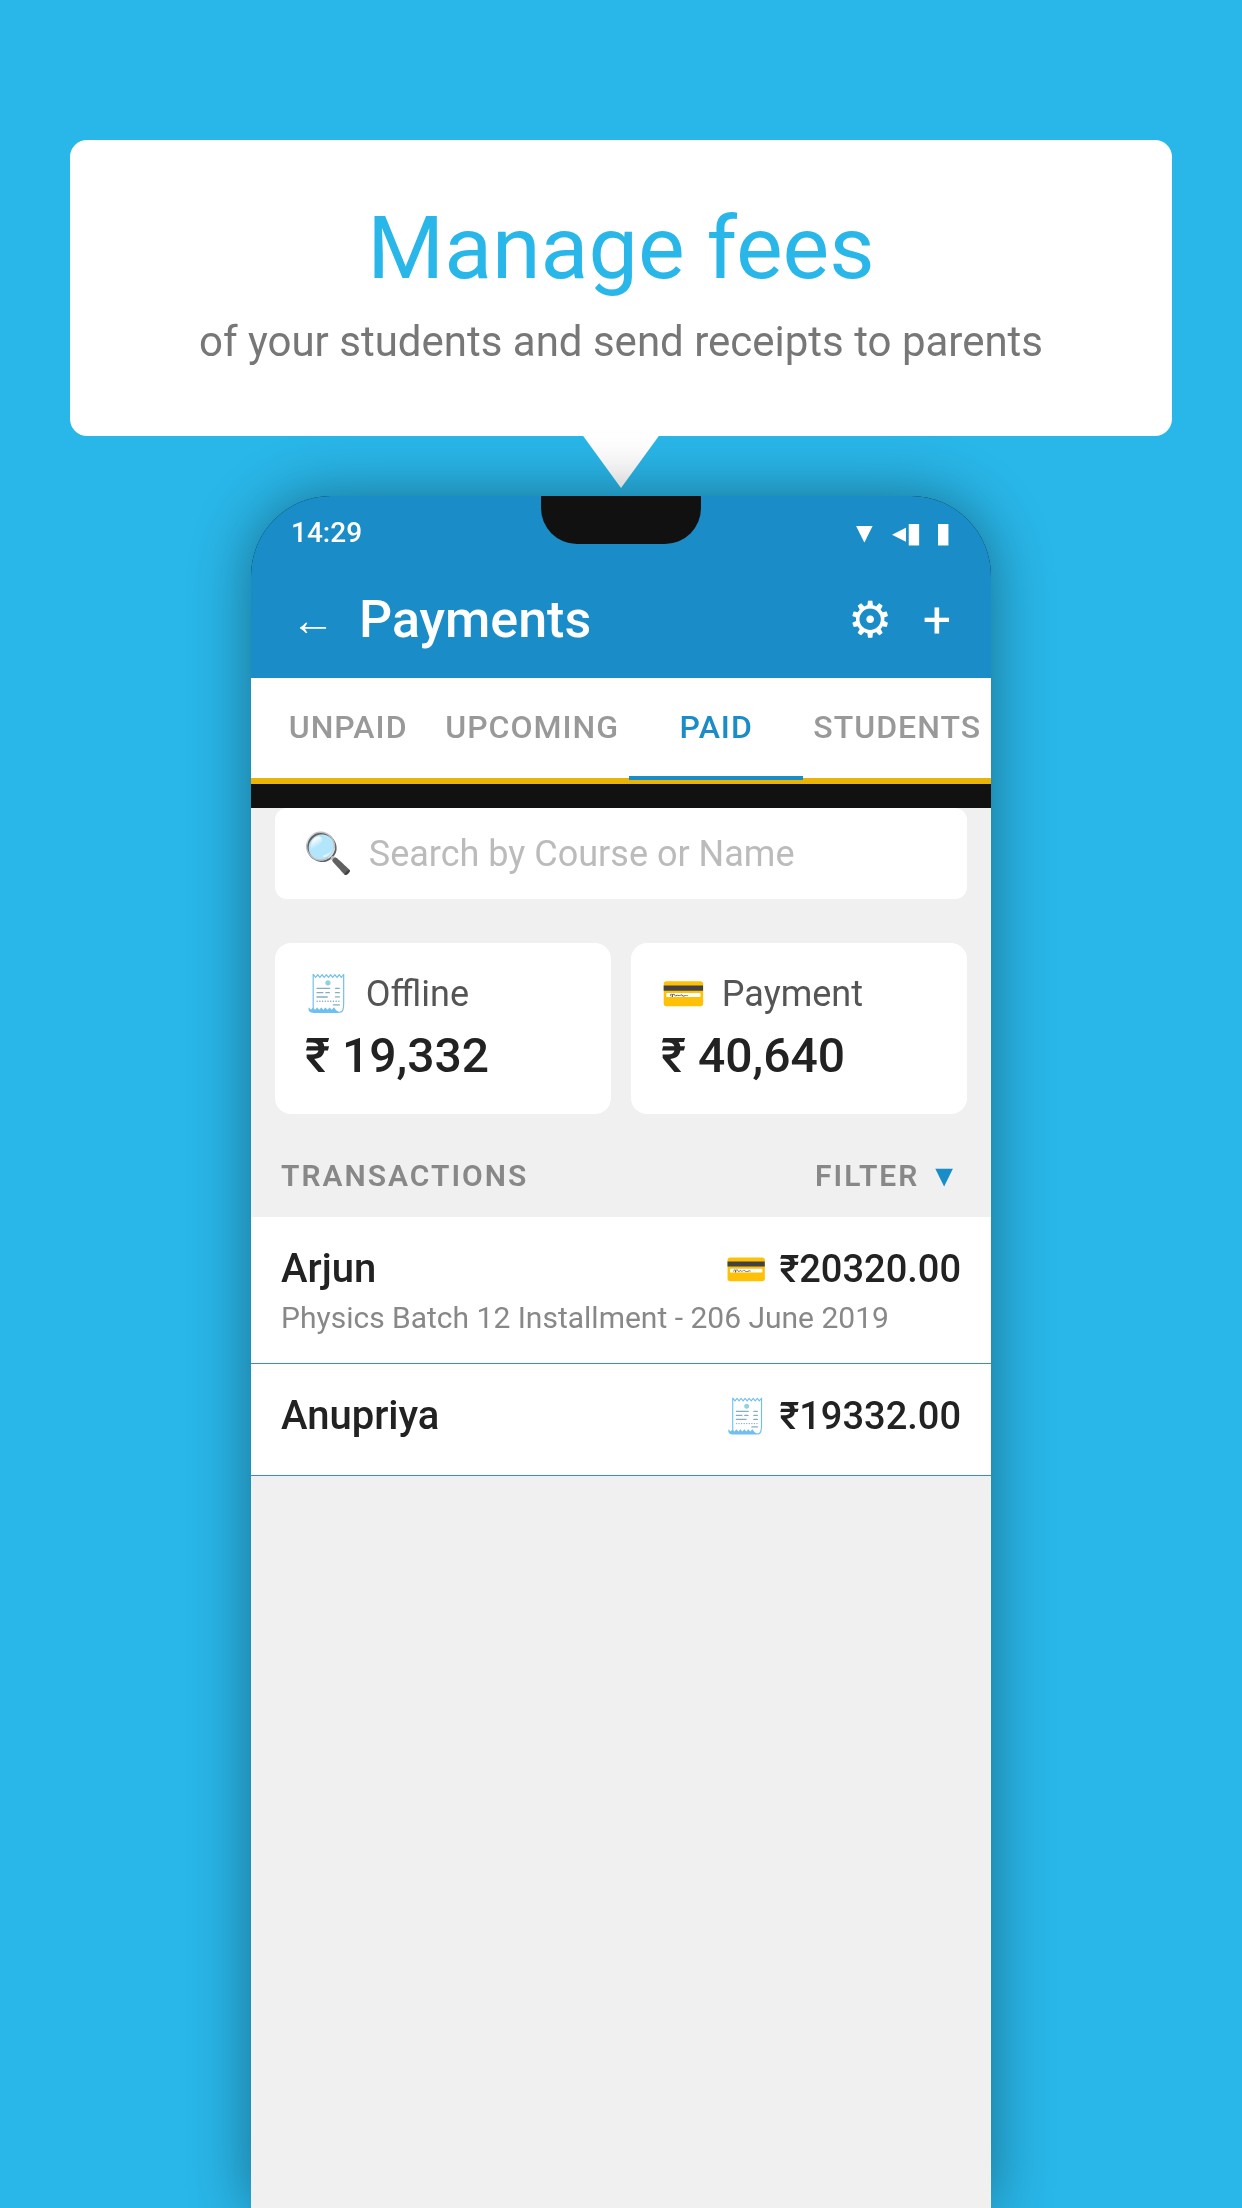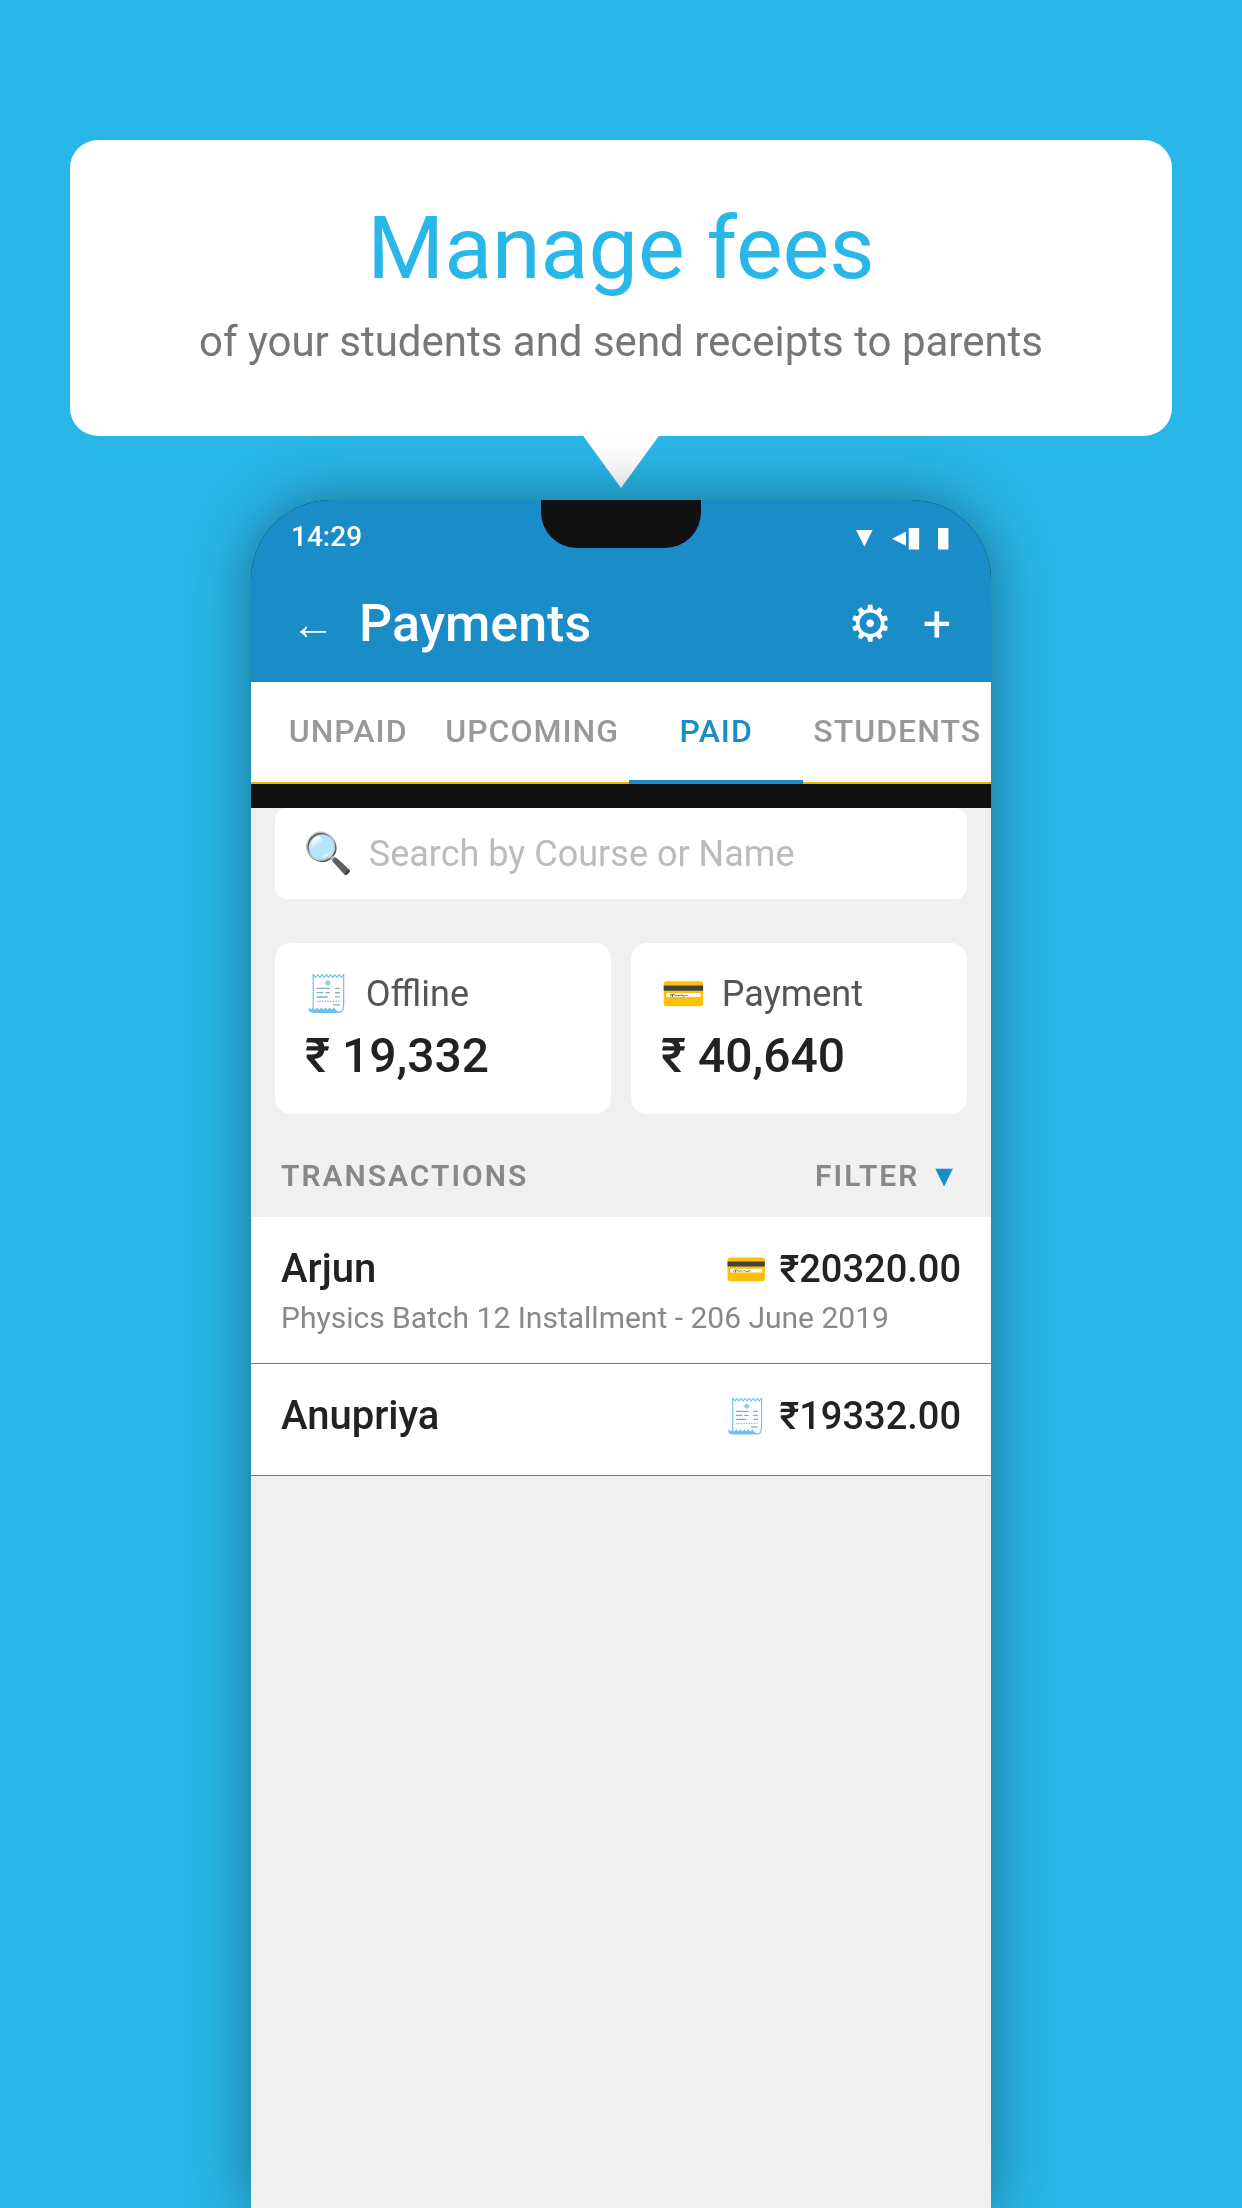--- a/index.html
+++ b/index.html
@@ -16,21 +16,21 @@
     
     .speech-bubble-wrapper {
       position: absolute;
       top: 140px;
       left: 70px;
       right: 70px;
     }
 
     .speech-bubble {
       background: white;
-      border-radius: 28px;
+      border-radius: 17px;
       padding: 60px 80px 70px;
       text-align: center;
       position: relative;
     }
 
     .speech-bubble::after {
       content: '';
       position: absolute;
       bottom: -52px;
       left: 50%;
@@ -123,21 +123,21 @@
 
     .gear-icon, .plus-icon {
       font-size: 50px;
       color: white;
     }
 
     
     .tabs {
       background: white;
       display: flex;
-      border-bottom: 2px solid #eab308;
+      border-bottom: 6px solid #eab308;
       padding-left: 10px;
     }
 
     .tab {
       flex: 1;
       text-align: center;
       padding: 30px 10px;
       font-size: 32px;
       font-weight: 500;
       color: #999;

